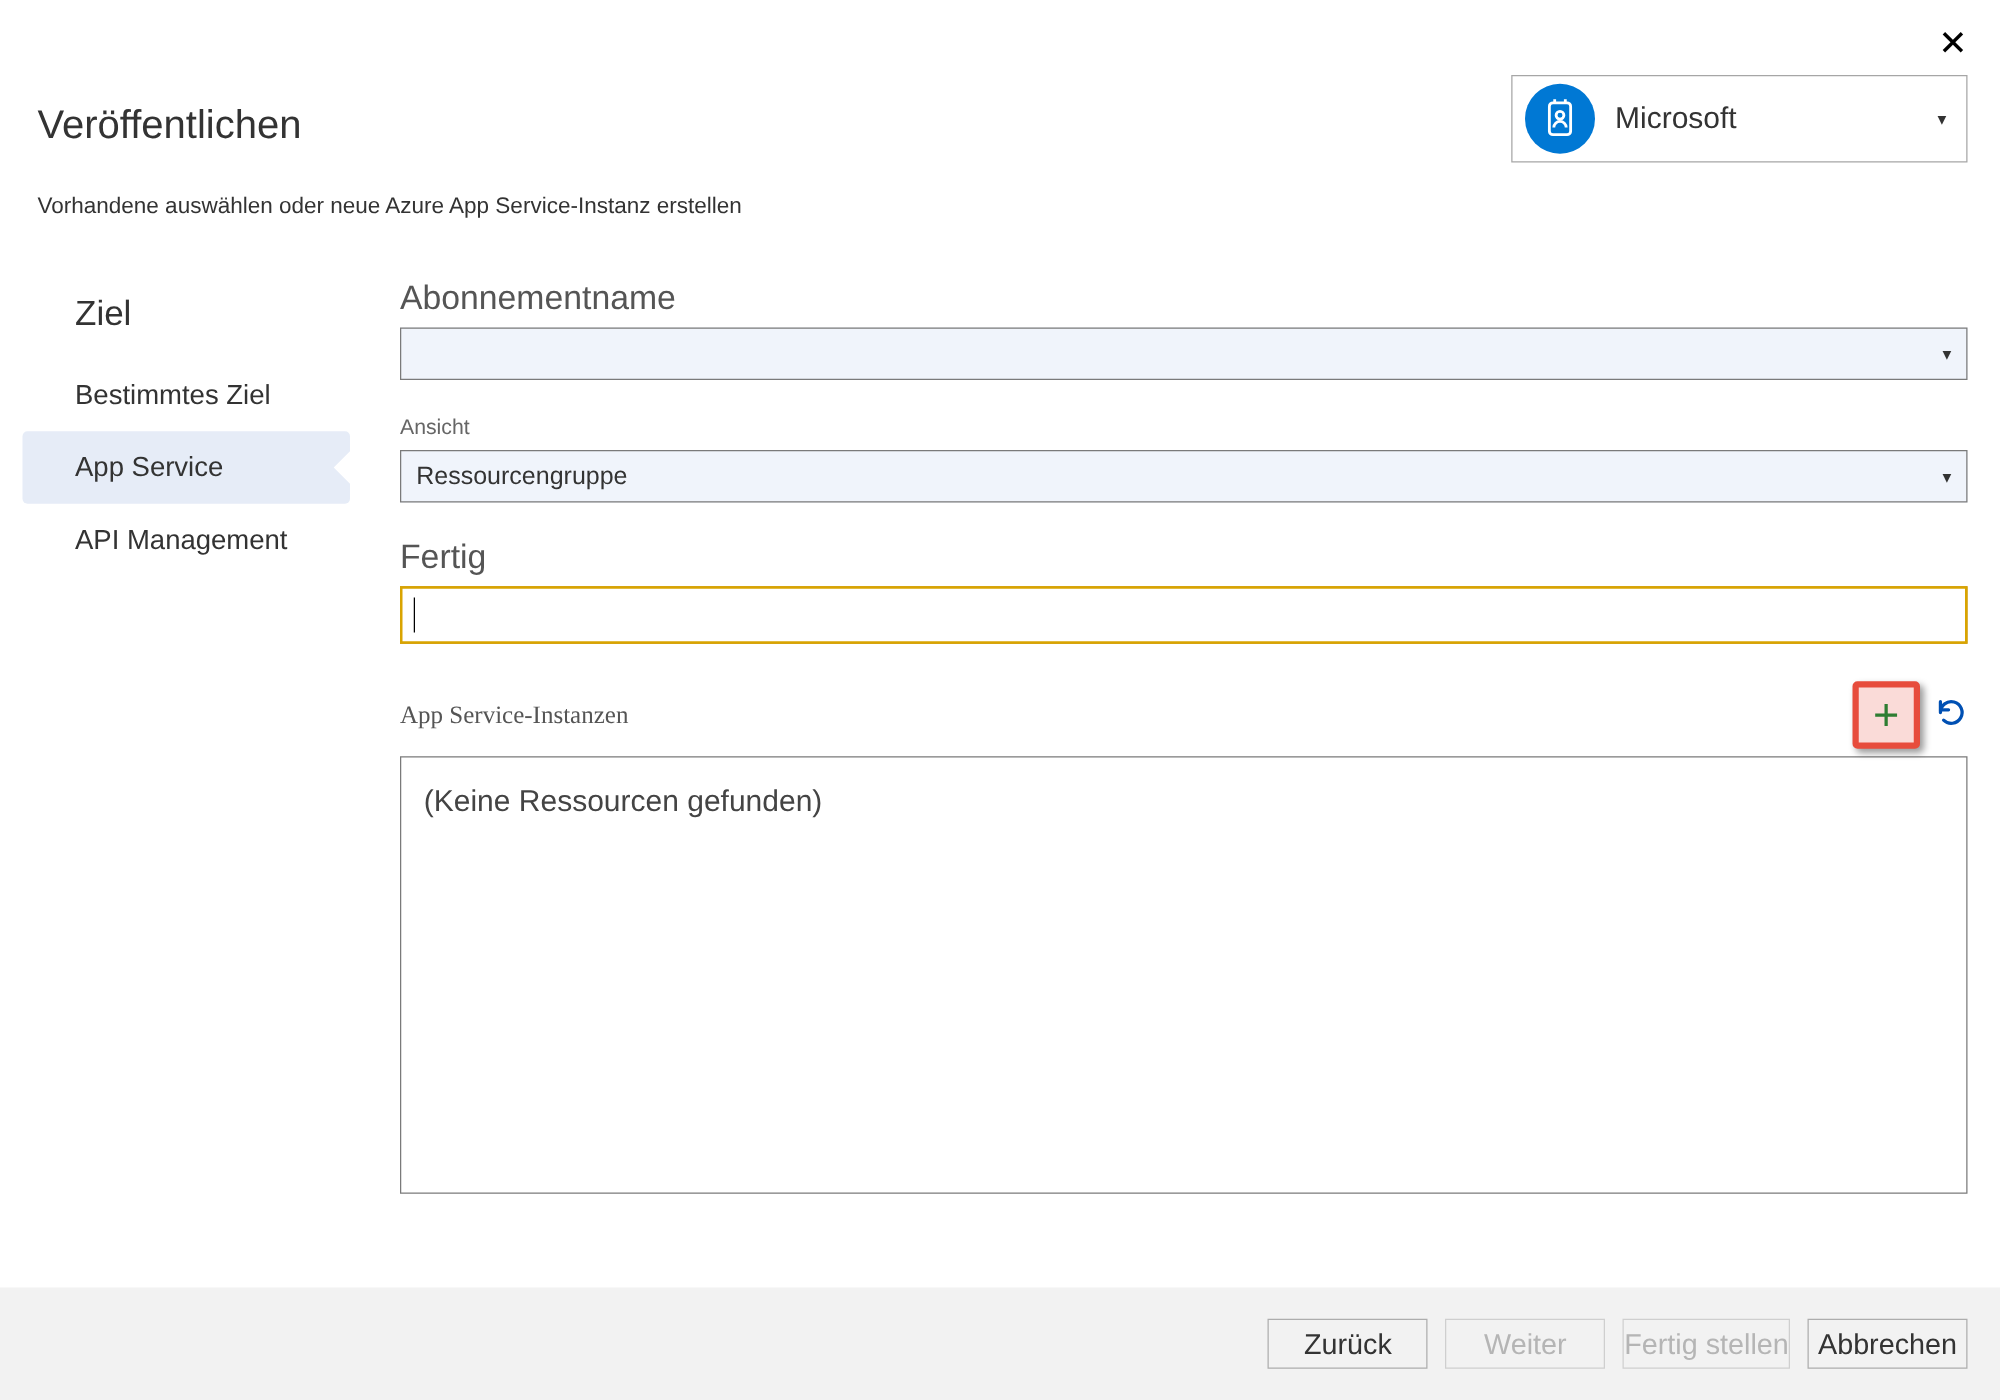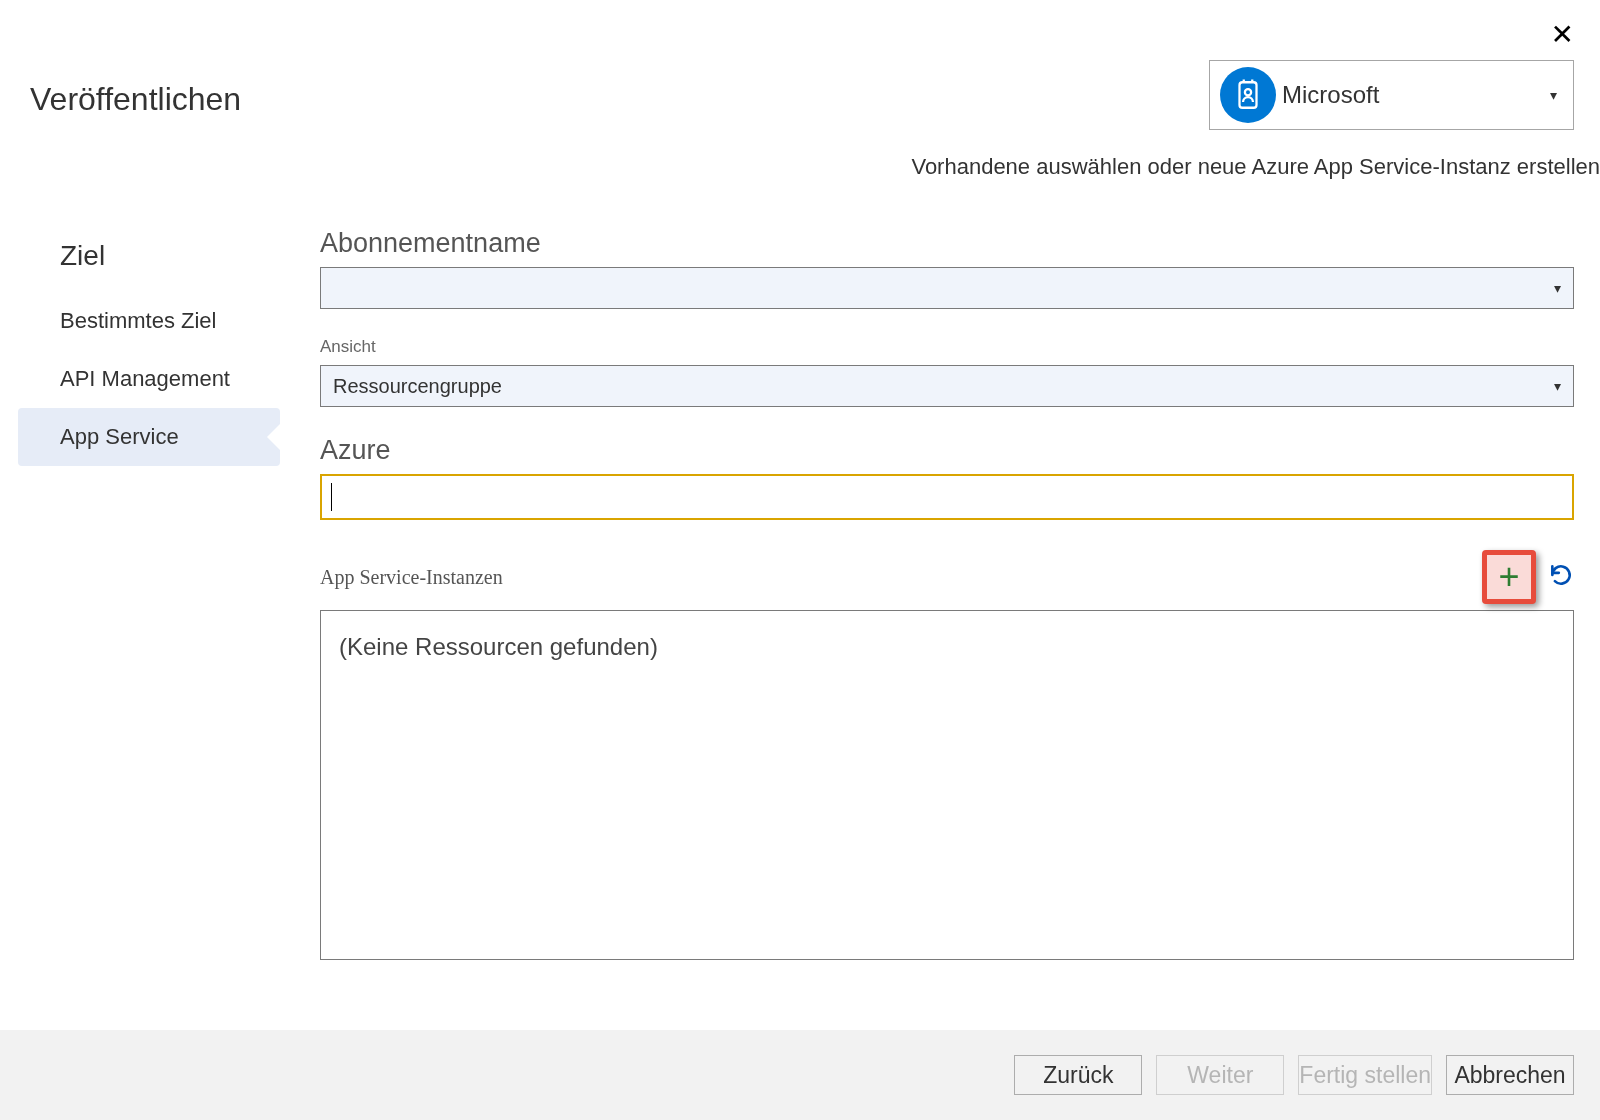--- a/index.html
+++ b/index.html
@@ -22,35 +22,34 @@
   .header-area {
     padding: 81px 0 0 30px;
   }
   .page-title {
     font-size: 32px;
     font-weight: 400;
     color: #333;
   }
   .page-subtitle {
     margin-top: 36px;
-    font-size: 22px;
+    font-size: 18px;
     font-weight: 400;
     color: #333;
-    text-align: right;
   }
   .account-box {
     position: absolute;
     top: 60px; right: 26px;
     width: 365px;
     height: 70px;
     border: 1px solid #a6a6a6;
     display: flex;
     align-items: center;
     padding: 20px 10px;
-    gap: 6px;
+    gap: 16px;
   }
   .account-avatar {
     width: 56px; height: 56px;
     border-radius: 50%;
     background: #0078d4;
     display: flex;
     align-items: center;
     justify-content: center;
   }
   .account-avatar svg { width: 34px; height: 34px; }
@@ -248,38 +247,38 @@
   </div>
   <div class="account-name">Microsoft</div>
   <div class="account-caret">▾</div>
 </div>
 
 <div class="body-row">
 
   <div class="sidebar">
     <div class="side-heading">Ziel</div>
     <div class="side-item">Bestimmtes Ziel</div>
+    <div class="side-item selected">App Service</div>
     <div class="side-item">API Management</div>
-    <div class="side-item selected">App Service</div>
   </div>
 
   <div class="main-col">
     <div class="field-label">Abonnementname</div>
     <div class="combo">
       <span></span>
       <span class="caret">▾</span>
     </div>
 
     <div class="field-label small">Ansicht</div>
     <div class="combo">
       <span>Ressourcengruppe</span>
       <span class="caret">▾</span>
     </div>
 
-    <div class="field-label">Azure</div>
+    <div class="field-label">Fertig</div>
     <div class="search-input">
       <span class="search-cursor"></span>
       <span></span>
     </div>
 
     <div class="instances-header">
       <div class="instances-label">App Service-Instanzen</div>
       <div class="instances-actions">
         <div class="add-btn-highlight">
           <span class="add-plus">+</span>

